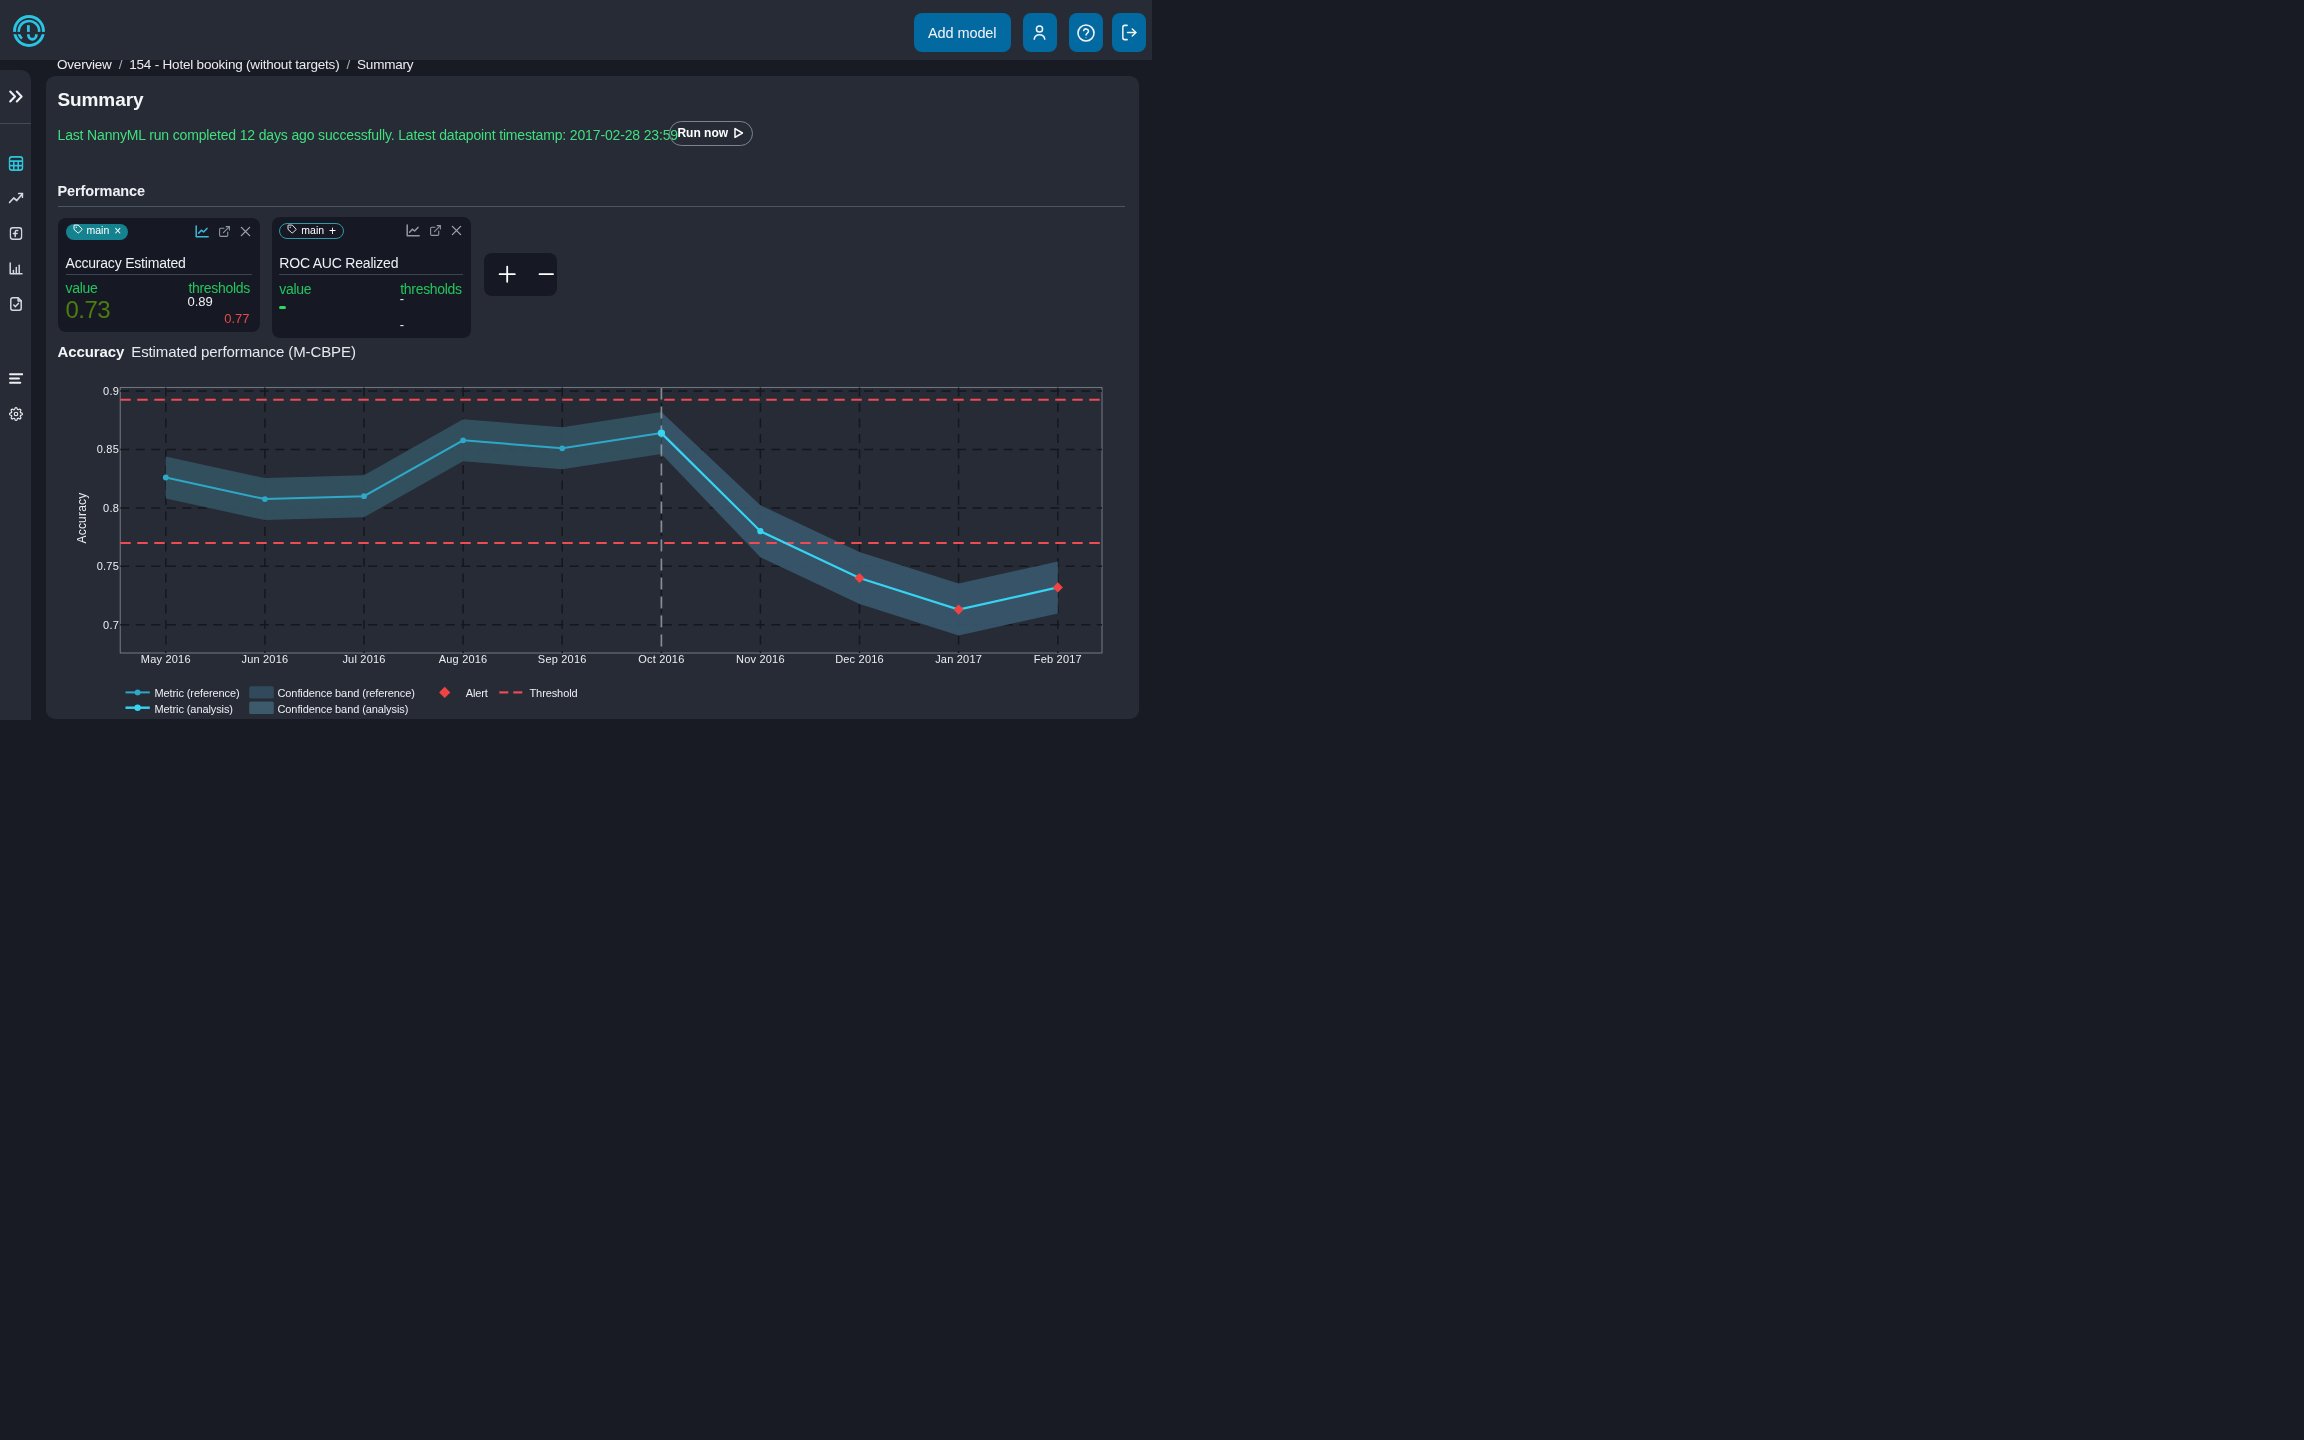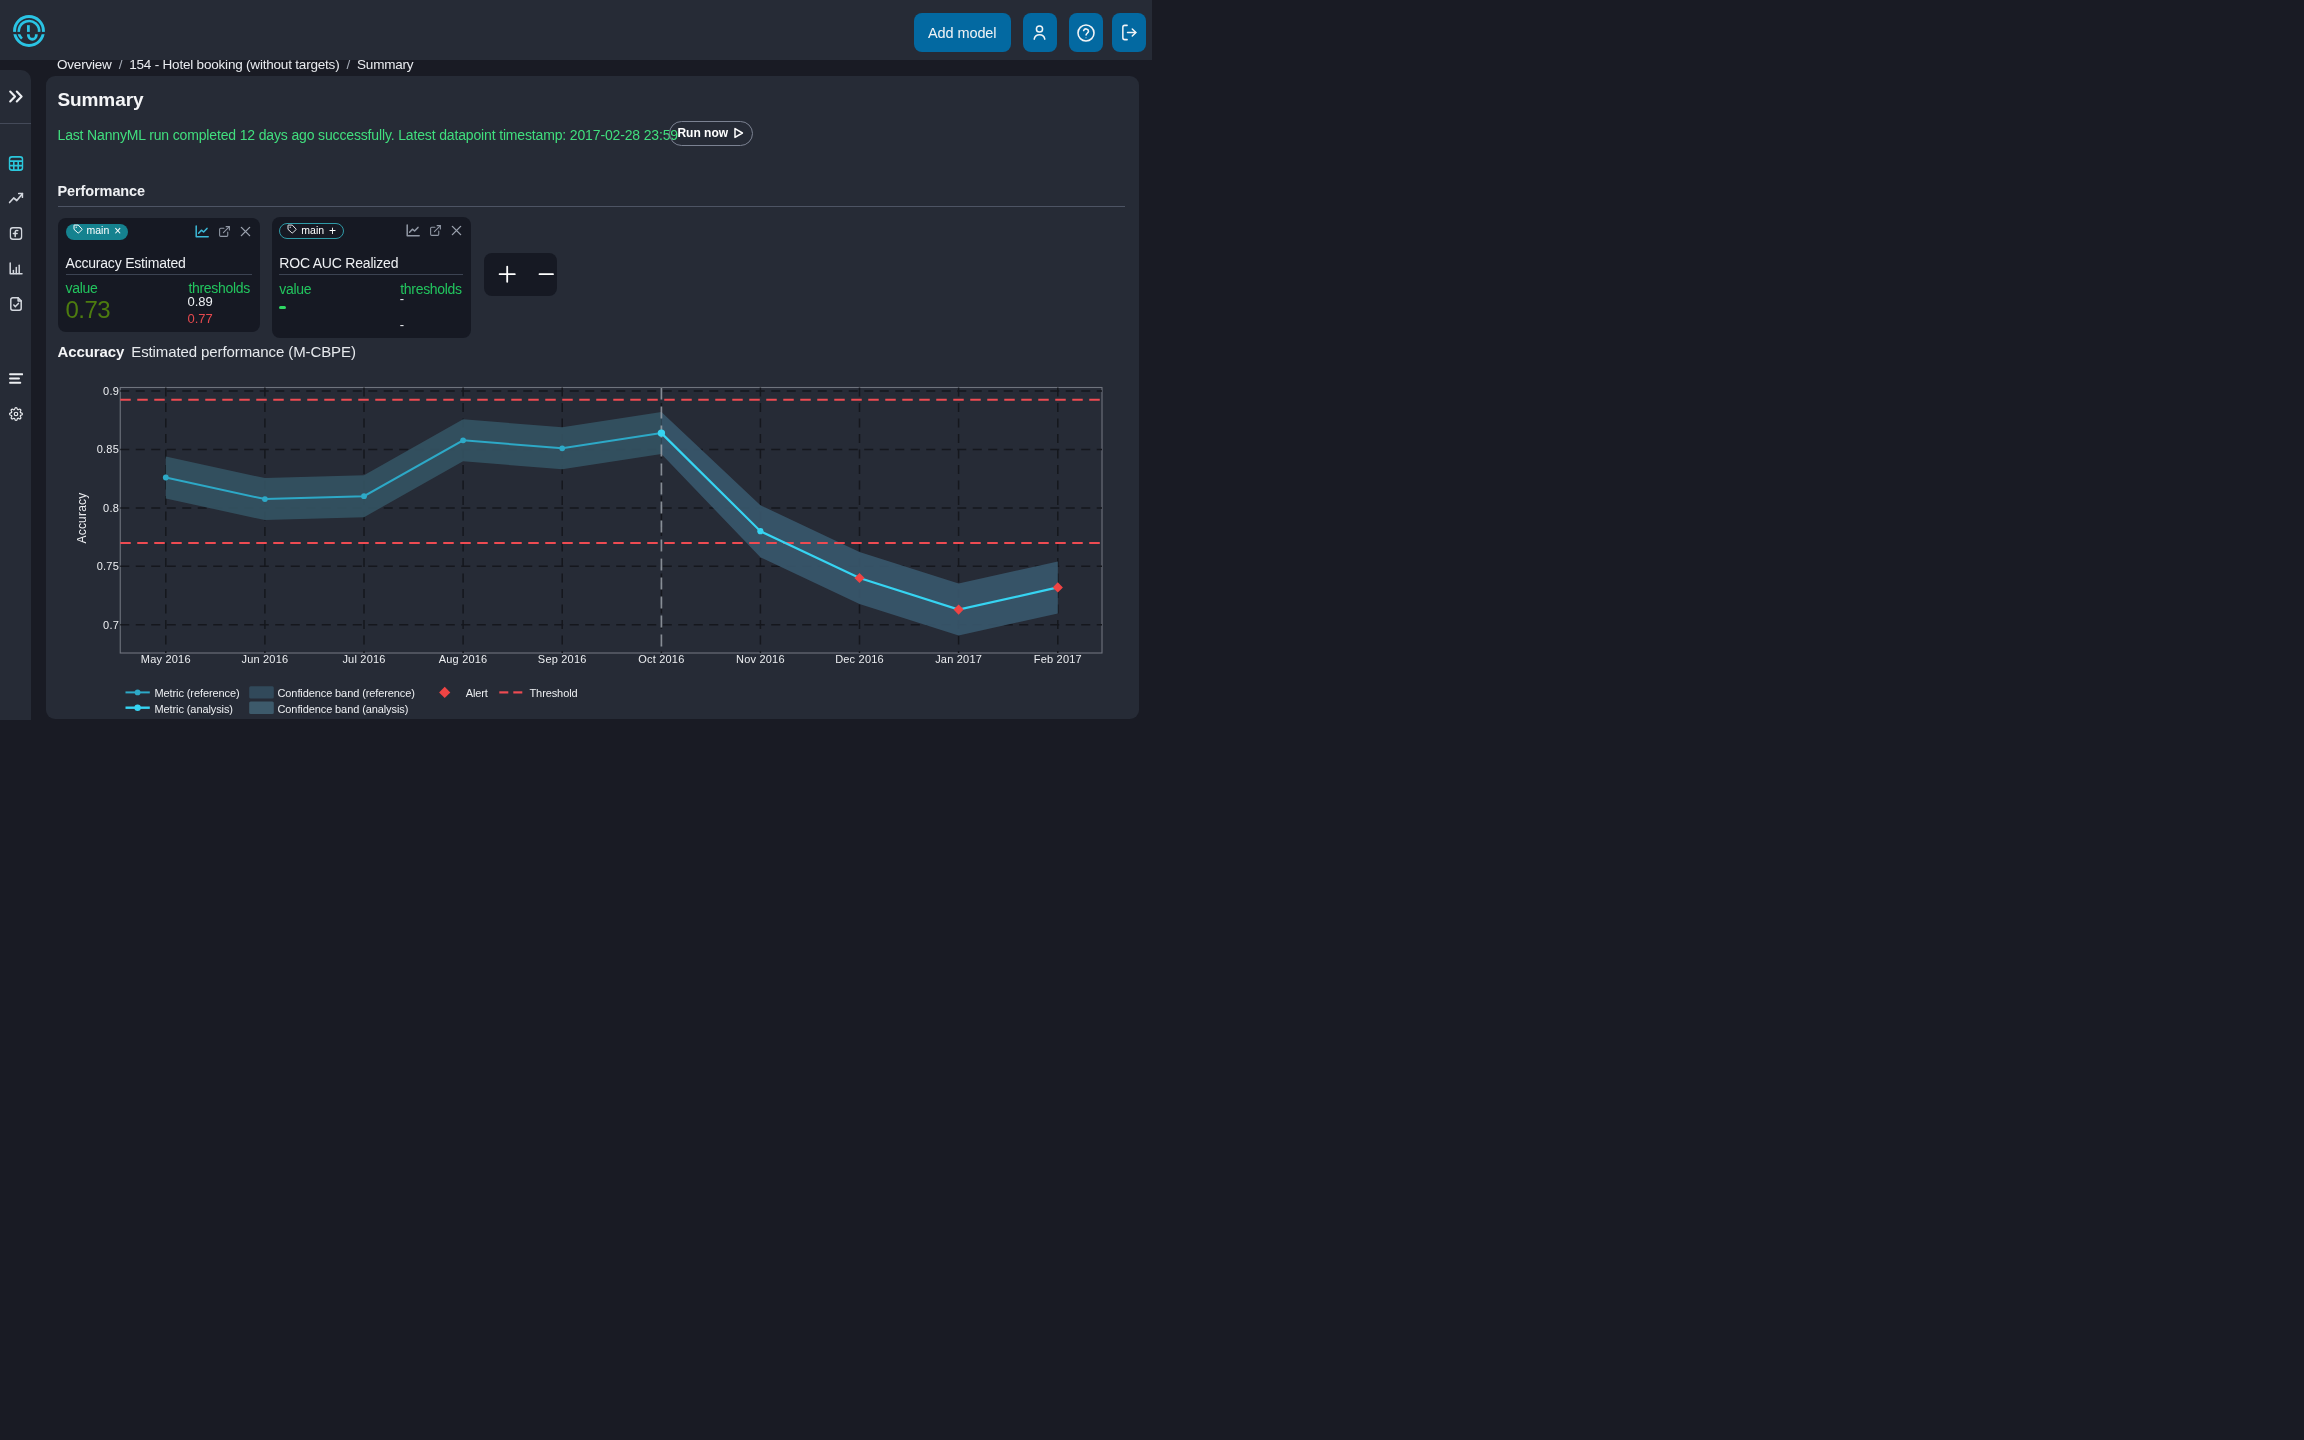--- a/index.html
+++ b/index.html
@@ -22,21 +22,21 @@
 .mc2{left:271.8px;top:217px;width:199px;height:120.5px}
 .pill{position:absolute;left:7.5px;top:6px;height:16px;border-radius:9px;display:flex;align-items:flex-start;padding:0 7px;gap:4px;color:#fff;font-size:10.5px}
 .pill1{background:#15828f}
 .pill2{border:1px solid #2f9aa7;background:transparent}
 .cicons{position:absolute;top:7px;right:9px;display:flex;align-items:center;gap:9px}
 .mtitle{position:absolute;left:7.5px;top:37.5px;font-size:14px;color:#eef0f3;letter-spacing:-.2px}
 .mdiv{position:absolute;left:7.5px;right:8px;top:56px;border-top:1px solid #3c4352}
 .mlab{position:absolute;top:62px;font-size:14px;color:#22c55e;letter-spacing:-.3px}
 .bigval{position:absolute;left:7.5px;top:78px;font-size:24px;color:#4d7c0f;letter-spacing:-.5px}
 .th1{position:absolute;top:76.5px;width:62px;text-align:left;font-size:13px;color:#eef0f3}
-.th2{position:absolute;top:93.5px;width:62px;text-align:left;font-size:13px;color:#e5494e}
+.th2{position:absolute;top:93.5px;width:62px;text-align:right;font-size:13px;color:#e5494e}
 .plusminus{position:absolute;left:437.5px;top:177px;width:73.5px;height:42.5px;background:#161923;border-radius:8px;color:#fff}
 .ctitle{position:absolute;left:57.5px;top:351px;font-size:15px;color:#e6e9ed;letter-spacing:-.1px}
 .ctitle b{color:#f4f5f7;margin-right:7px;font-size:15px}
 </style></head>
 <body>
 <div class="nav">
  <svg class="logo" viewBox="0 0 64 64" fill="none">
   <circle cx="32" cy="32" r="28.9" stroke="#2ac4e4" stroke-width="5.9"></circle>
   <path d="M17.9 47.2 A20.4 20.4 0 1 1 52 36.3" stroke="#2ac4e4" stroke-width="5.2"></path>
   <line x1="30.8" y1="20.3" x2="30.8" y2="36" stroke="#2ac4e4" stroke-width="5.6"></line>

